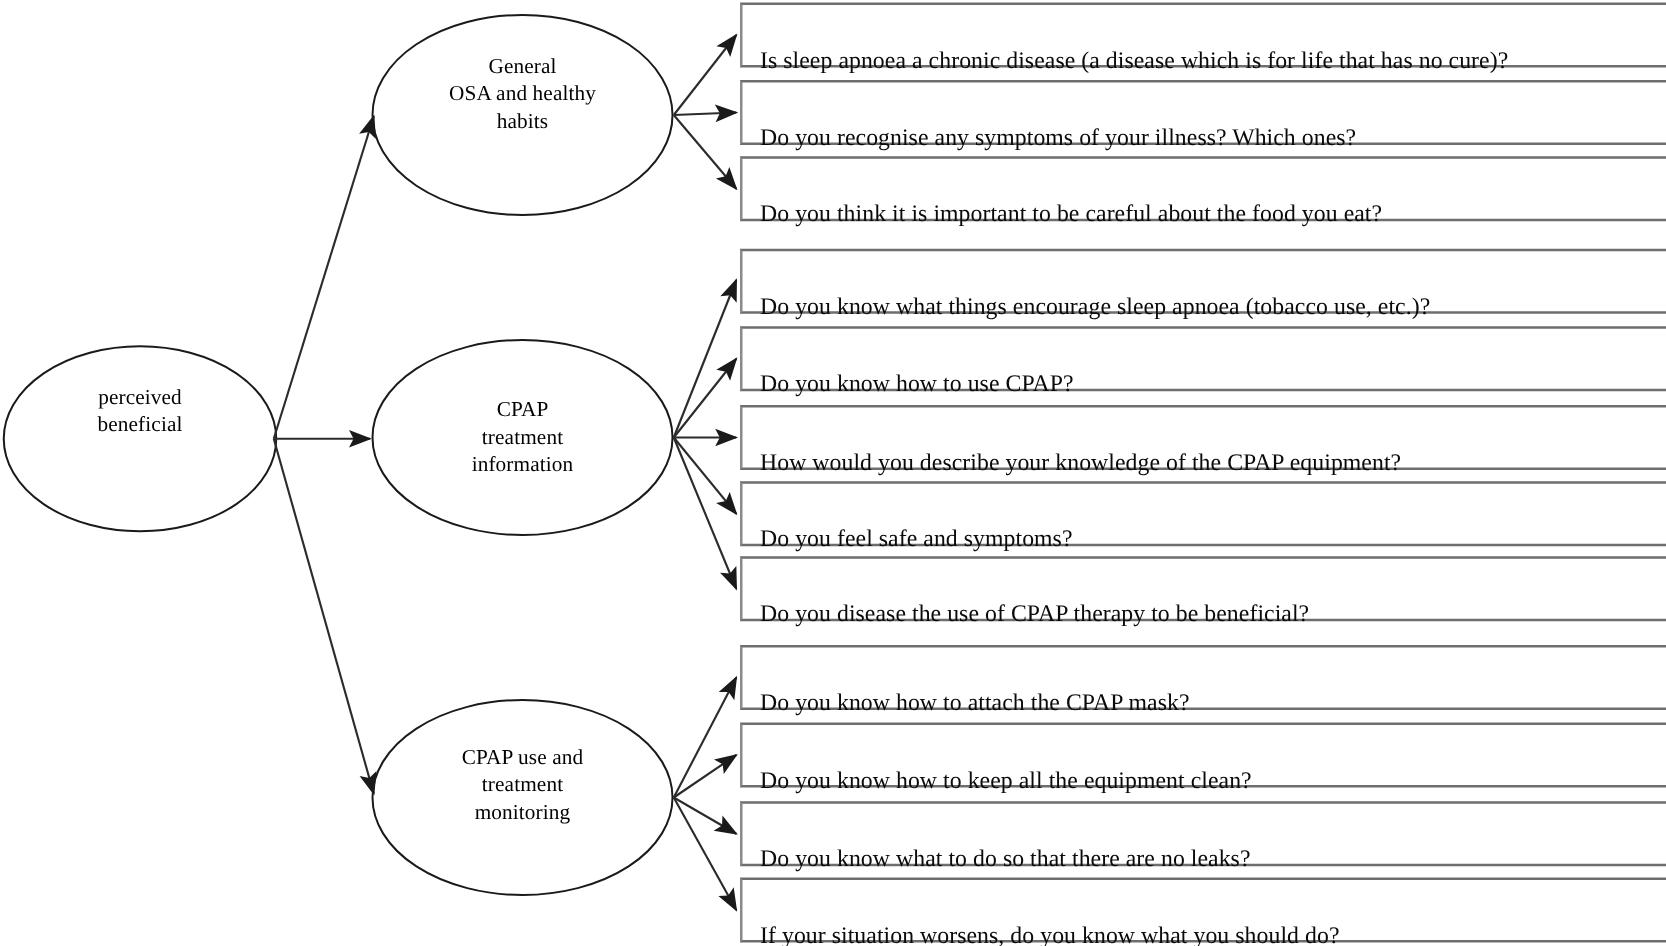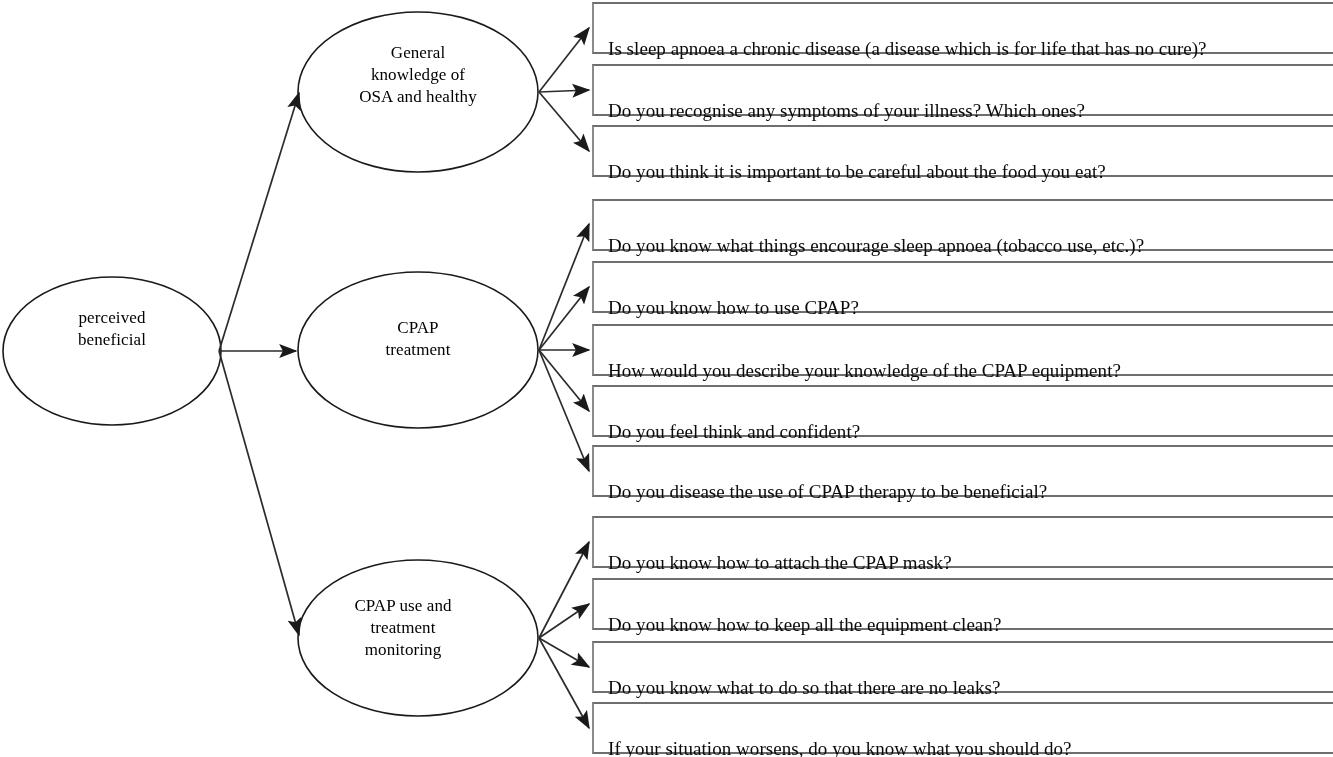--- a/index.html
+++ b/index.html
@@ -108,30 +108,31 @@
     <line class="connector" x1="539" y1="638" x2="589" y2="728" marker-end="url(#arrow)"></line>
   </svg>
 
   <div class="node-label" style="left:12px; top:307px; width:200px;">
     <div>perceived</div>
     <div>beneficial</div>
   </div>
 
   <div class="node-label" style="left:318px; top:42px; width:200px;text-align:center;">
     <div>General</div>
-    <div>knowledge of</div>
     <div>OSA and healthy</div>
+    <div>habits</div>
   </div>
 
   <div class="node-label" style="left:318px; top:317px; width:200px;font-family:Liberation Serif, serif;">
     <div>CPAP</div>
     <div>treatment</div>
+    <div>information</div>
   </div>
 
-  <div class="node-label" style="left:303px; top:595px; width:200px;">
+  <div class="node-label" style="left:318px; top:595px; width:200px;">
     <div>CPAP use and</div>
     <div>treatment</div>
     <div>monitoring</div>
   </div>
 
   <div class="qbox" style="left:592px; top:2px; width:745px; height:52px;">
     <span class="qbox-text">Is sleep apnoea a chronic disease (a disease which is for life that has no cure)?</span>
   </div>
   <div class="qbox" style="left:592px; top:64px; width:745px; height:52px;">
     <span class="qbox-text">Do you recognise any symptoms of your illness? Which ones?</span>
@@ -143,21 +144,21 @@
   <div class="qbox" style="left:592px; top:199px; width:745px; height:52px;">
     <span class="qbox-text">Do you know what things encourage sleep apnoea (tobacco use, etc.)?</span>
   </div>
   <div class="qbox" style="left:592px; top:261px; width:745px; height:52px;">
     <span class="qbox-text">Do you know how to use CPAP?</span>
   </div>
   <div class="qbox" style="left:592px; top:324px; width:745px; height:52px;">
     <span class="qbox-text">How would you describe your knowledge of the CPAP equipment?</span>
   </div>
   <div class="qbox" style="left:592px; top:385px; width:745px; height:52px;">
-    <span class="qbox-text">Do you feel think and confident?</span>
+    <span class="qbox-text">Do you feel safe and symptoms?</span>
   </div>
   <div class="qbox" style="left:592px; top:445px; width:745px; height:52px;">
     <span class="qbox-text">Do you disease the use of CPAP therapy to be beneficial?</span>
   </div>
 
   <div class="qbox" style="left:592px; top:516px; width:745px; height:52px;">
     <span class="qbox-text">Do you know how to attach the CPAP mask?</span>
   </div>
   <div class="qbox" style="left:592px; top:578px; width:745px; height:52px;">
     <span class="qbox-text">Do you know how to keep all the equipment clean?</span>

